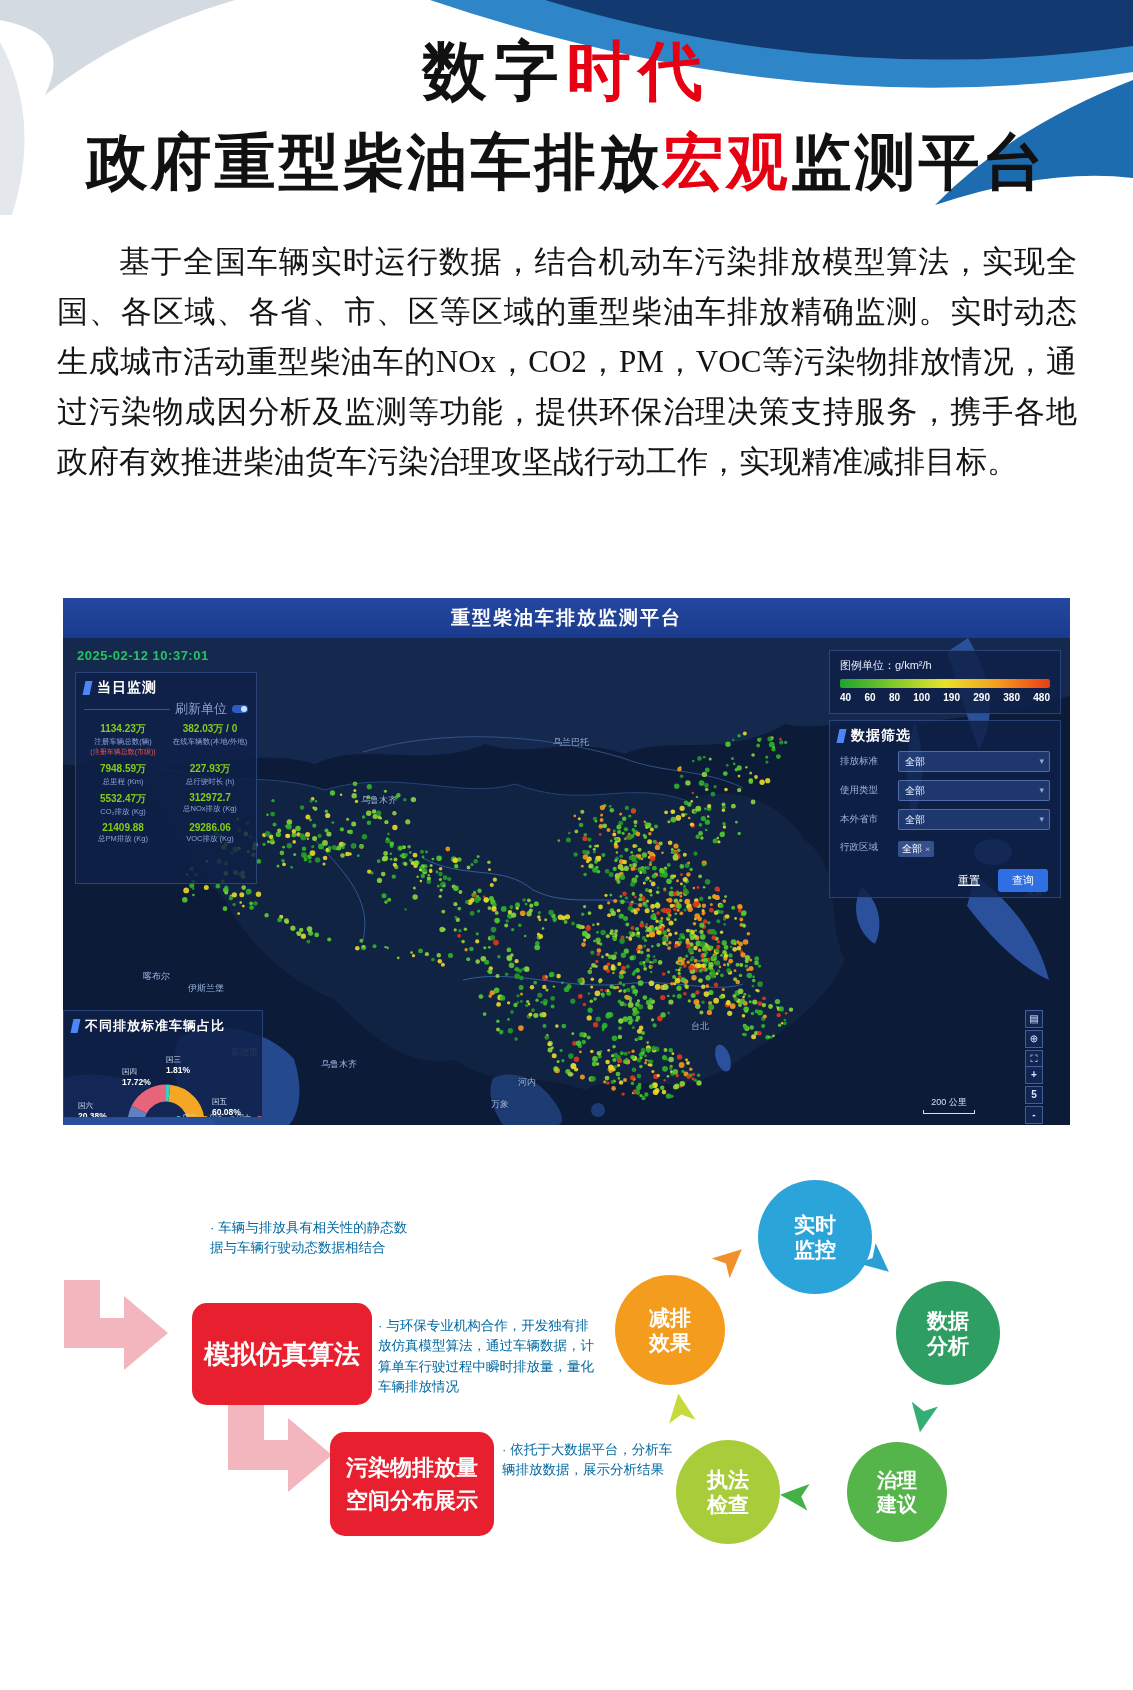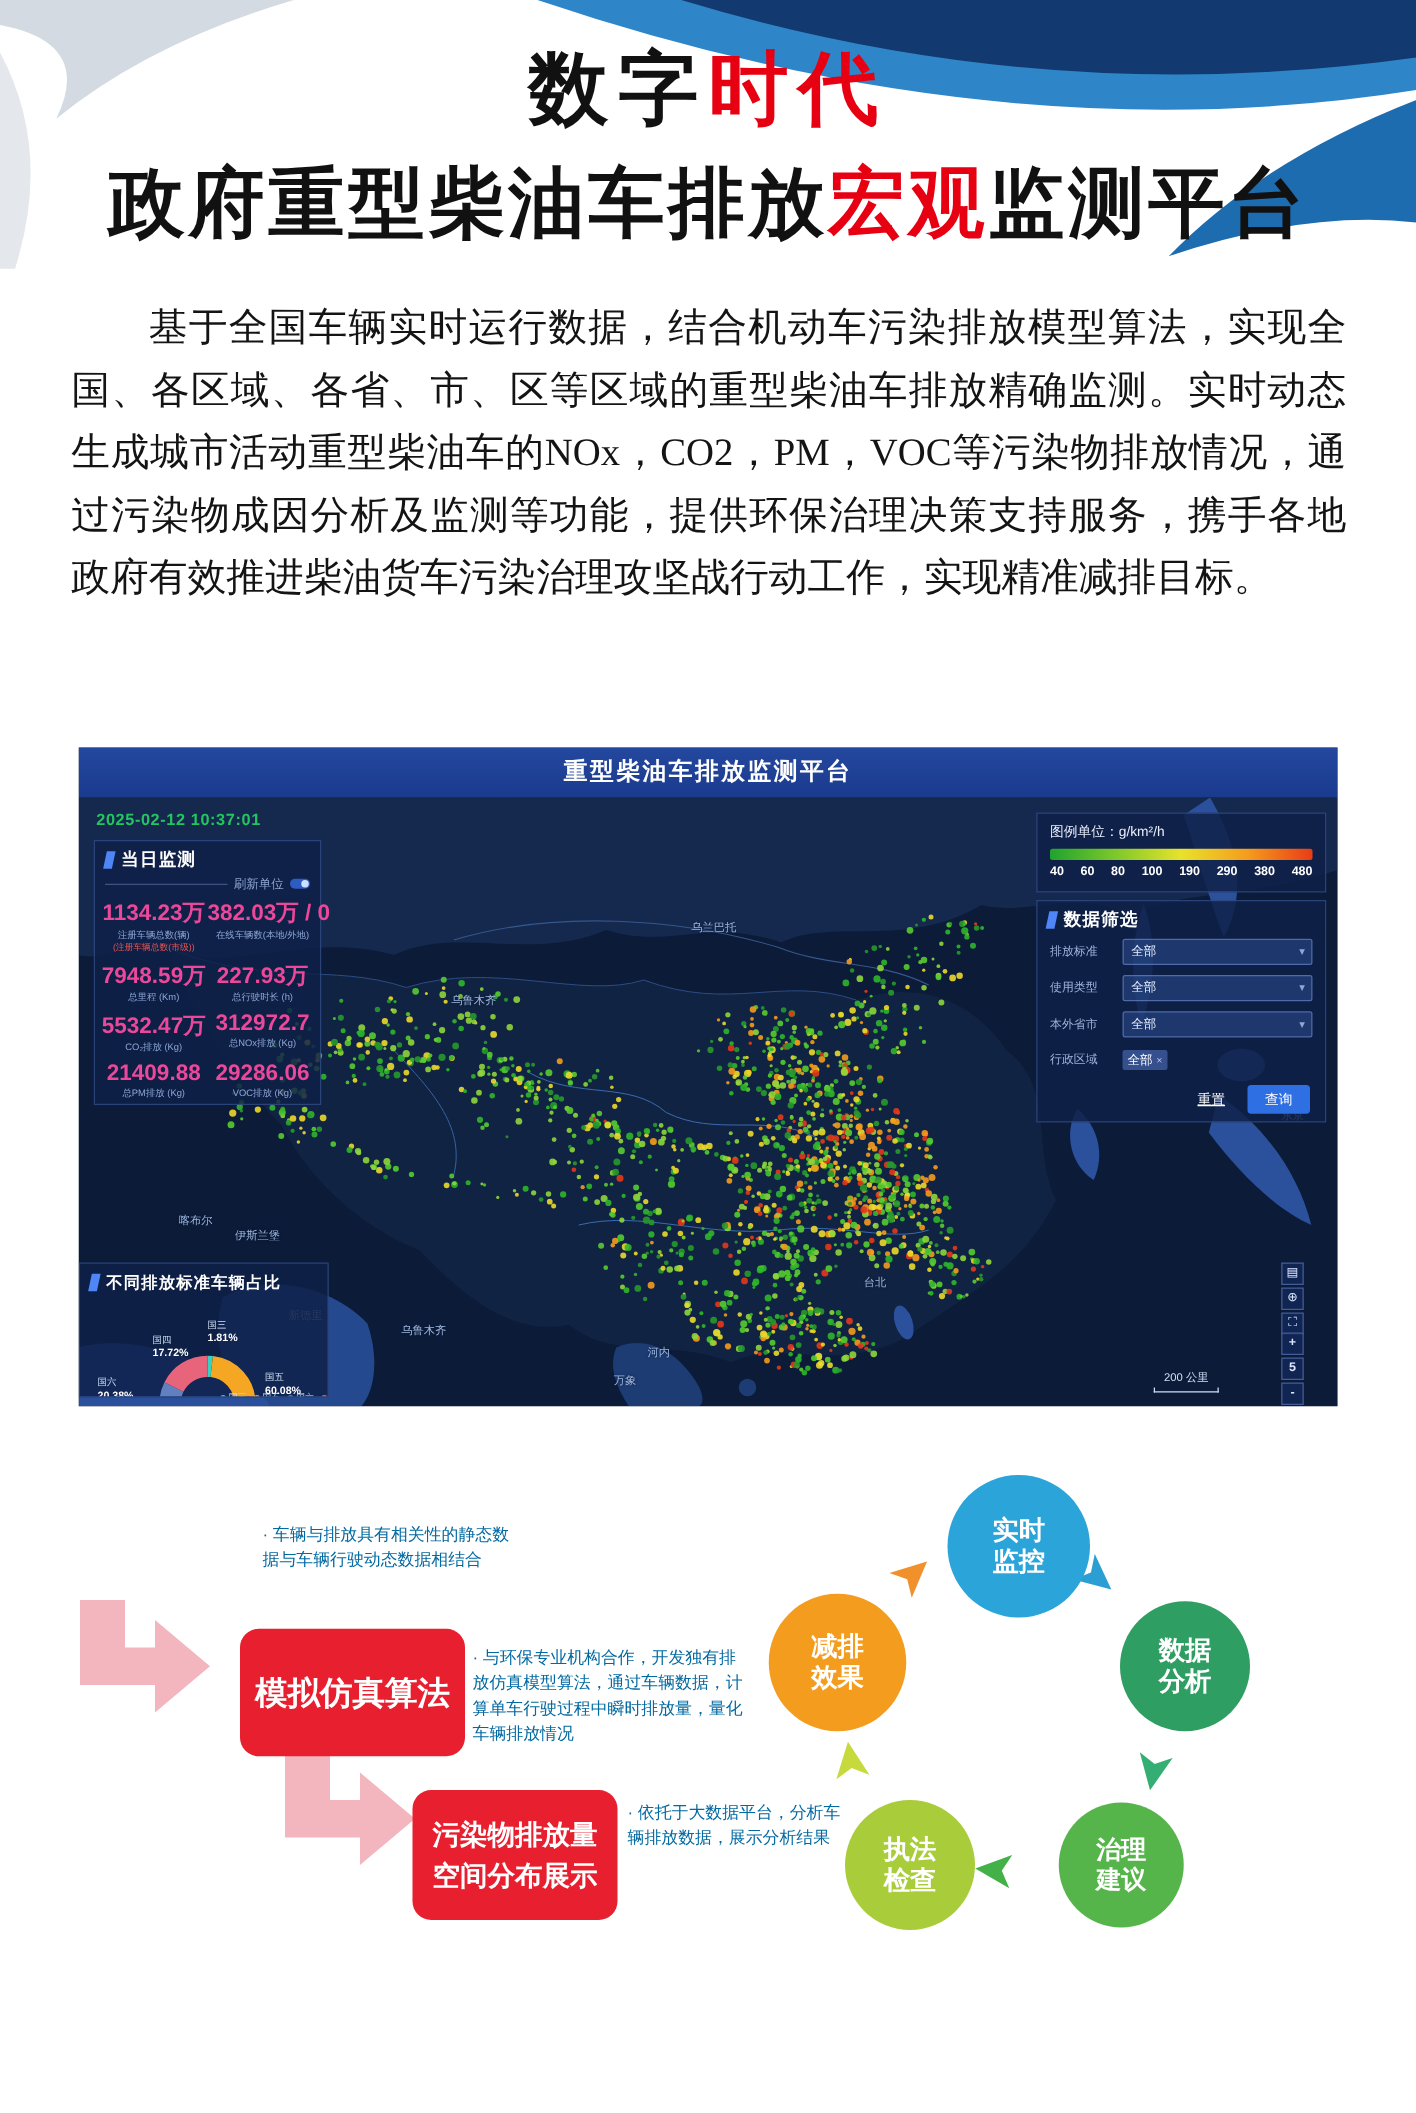--- a/index.html
+++ b/index.html
@@ -28,26 +28,26 @@
   #dash-ts{position:absolute;left:14px;top:50px;color:#22c55e;font-size:13px;font-weight:700;z-index:5;letter-spacing:.5px;}
 
   .dpanel{position:absolute;background:rgba(14,32,72,.84);border:1px solid rgba(95,135,215,.35);z-index:5;}
   .dpanel-title{display:flex;align-items:center;gap:6px;padding:6px 8px 2px 8px;}
   .dpanel-accent{width:7px;height:14px;background:#4f86f7;transform:skewX(-12deg);}
   .dpanel-title span.t{color:#fff;font-weight:700;font-size:14px;letter-spacing:1px;}
 
   #today-panel{left:12px;top:74px;width:182px;height:212px;}
   #refresh-row{display:flex;align-items:center;gap:5px;padding:1px 8px 2px 8px;}
   .hline{flex:1;height:1px;background:rgba(130,160,220,.4);}
-  #refresh-label{color:#8ba3cf;font-size:10px;}
+  #refresh-label{color:#8ba3cf;font-size:13px;}
   .toggle{width:16px;height:8px;border-radius:4px;background:#2e5cc2;position:relative;}
   .toggle::after{content:"";position:absolute;right:1px;top:1px;width:6px;height:6px;border-radius:50%;background:#cfe0ff;}
   #stats{display:grid;grid-template-columns:86px 88px;padding:2px 4px;row-gap:5px;}
   .stat{text-align:center;}
-  .stat .val{color:#ec4899;font-size:18px;font-weight:700;white-space:nowrap;}
+  .stat .val{color:#84cc16;font-size:10px;font-weight:700;white-space:nowrap;}
   .stat .lab{color:#8ea6d6;font-size:7.5px;margin-top:1px;white-space:nowrap;}
   .stat .sub{color:#e85555;font-size:7px;white-space:nowrap;}
 
   #pie-panel{left:0;top:412px;width:200px;height:108px;overflow:hidden;}
   #pie-panel .dpanel-title span.t{font-size:13px;}
   #pie-body{position:relative;width:100%;height:88px;}
   .pie-callout{position:absolute;font-size:7.5px;color:#cfe0f5;line-height:1.3;z-index:3;}
   .pie-callout .pct{color:#fff;font-weight:700;font-size:8.5px;}
   #pie-legend{position:absolute;left:112px;top:76px;display:flex;gap:6px;white-space:nowrap;z-index:3;}
   .pleg{display:inline-flex;align-items:center;gap:2px;color:#cfe0f5;font-size:7px;}

